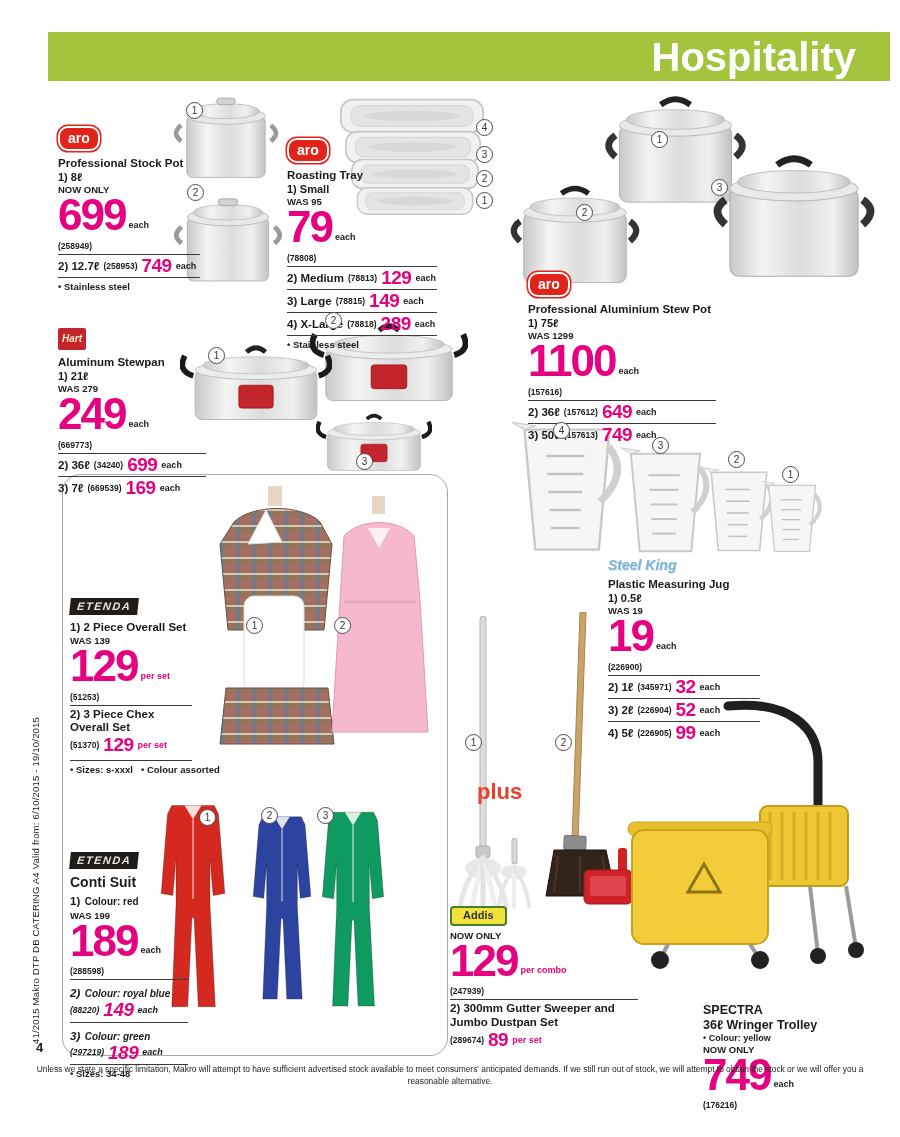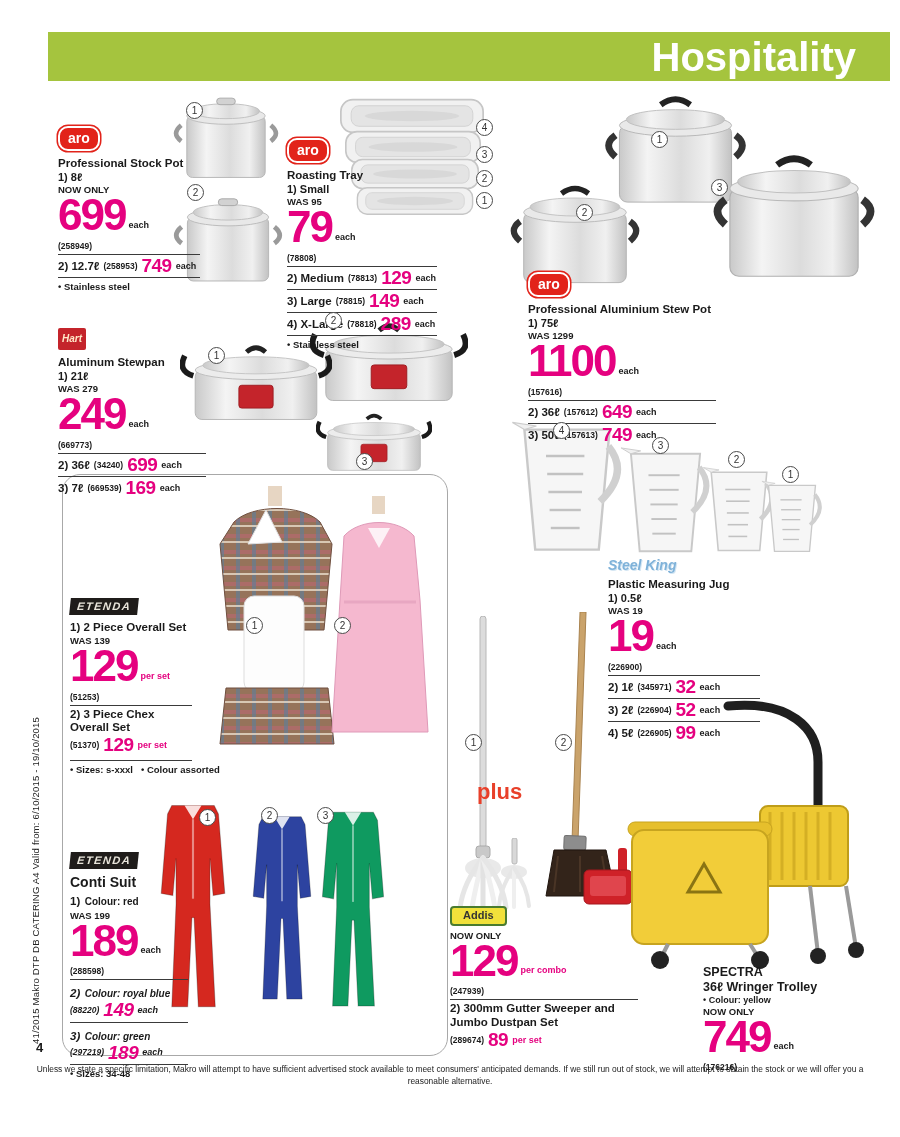--- a/index.html
+++ b/index.html
@@ -562,21 +562,21 @@
         <div class="rowtitle" style="white-space:normal">2) 300mm Gutter Sweeper and Jumbo Dustpan Set</div>
         <div class="rowprice">
           <span class="prc">(289674)</span>
           <span class="prp">89</span>
           <span class="pru" style="color:#e5017f">per set</span>
         </div>
       </div>
     </div>
   </section>
 
-  <section class="psec" style="left:703px;top:965px;width:170px">
+  <section class="psec" style="left:703px;top:1003px;width:170px">
     <div class="spectra-name">SPECTRA</div>
     <div class="spectra-name">36ℓ Wringer Trolley</div>
     <div class="colourline">• Colour: yellow</div>
     <div class="promo">NOW ONLY</div>
     <div class="priceline">
       <span class="bigprice">749</span>
       <span class="unit">each</span>
     </div>
     <div class="code">(176216)</div>
   </section>

